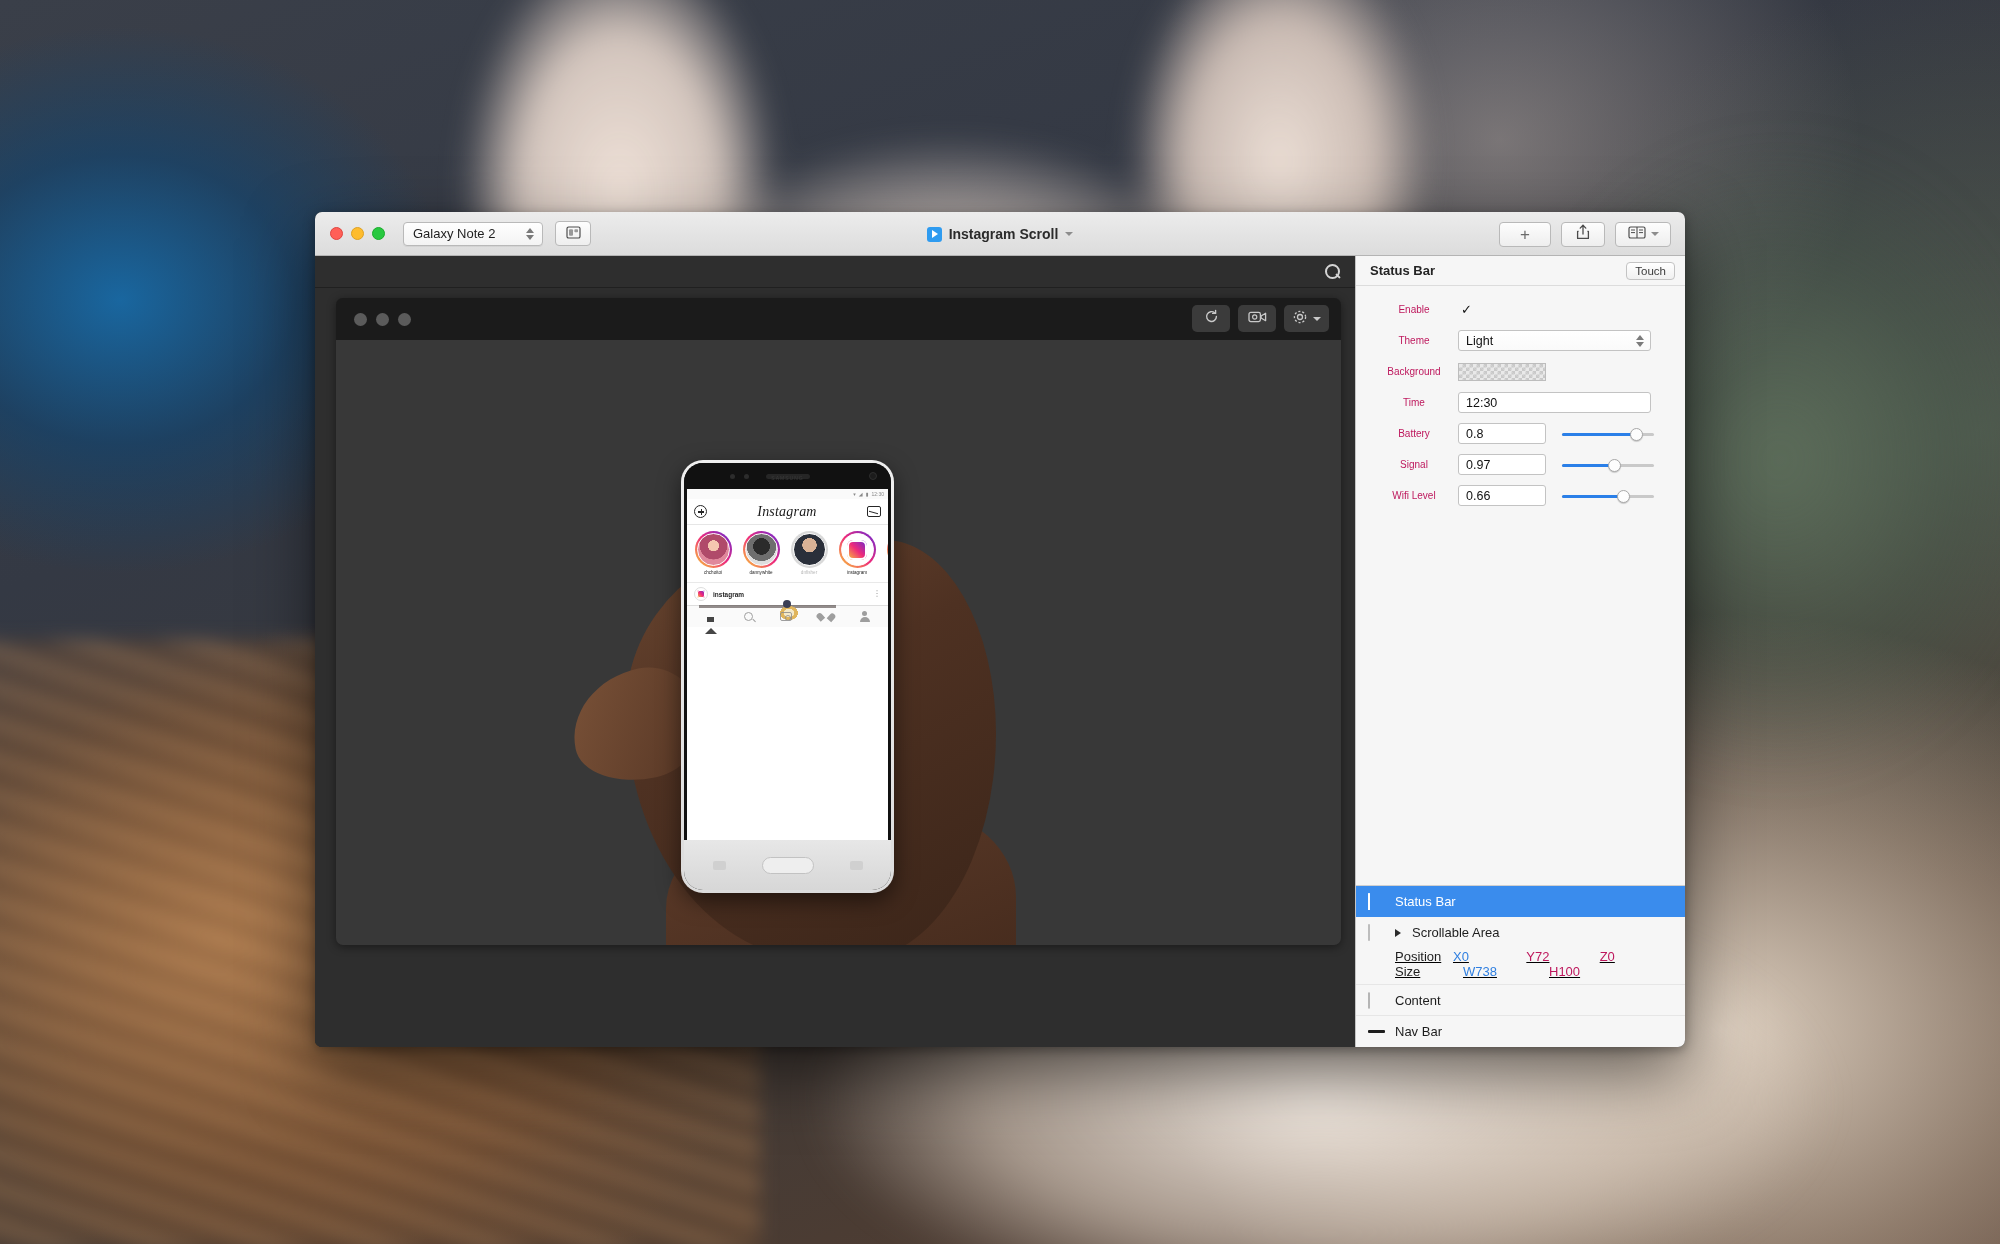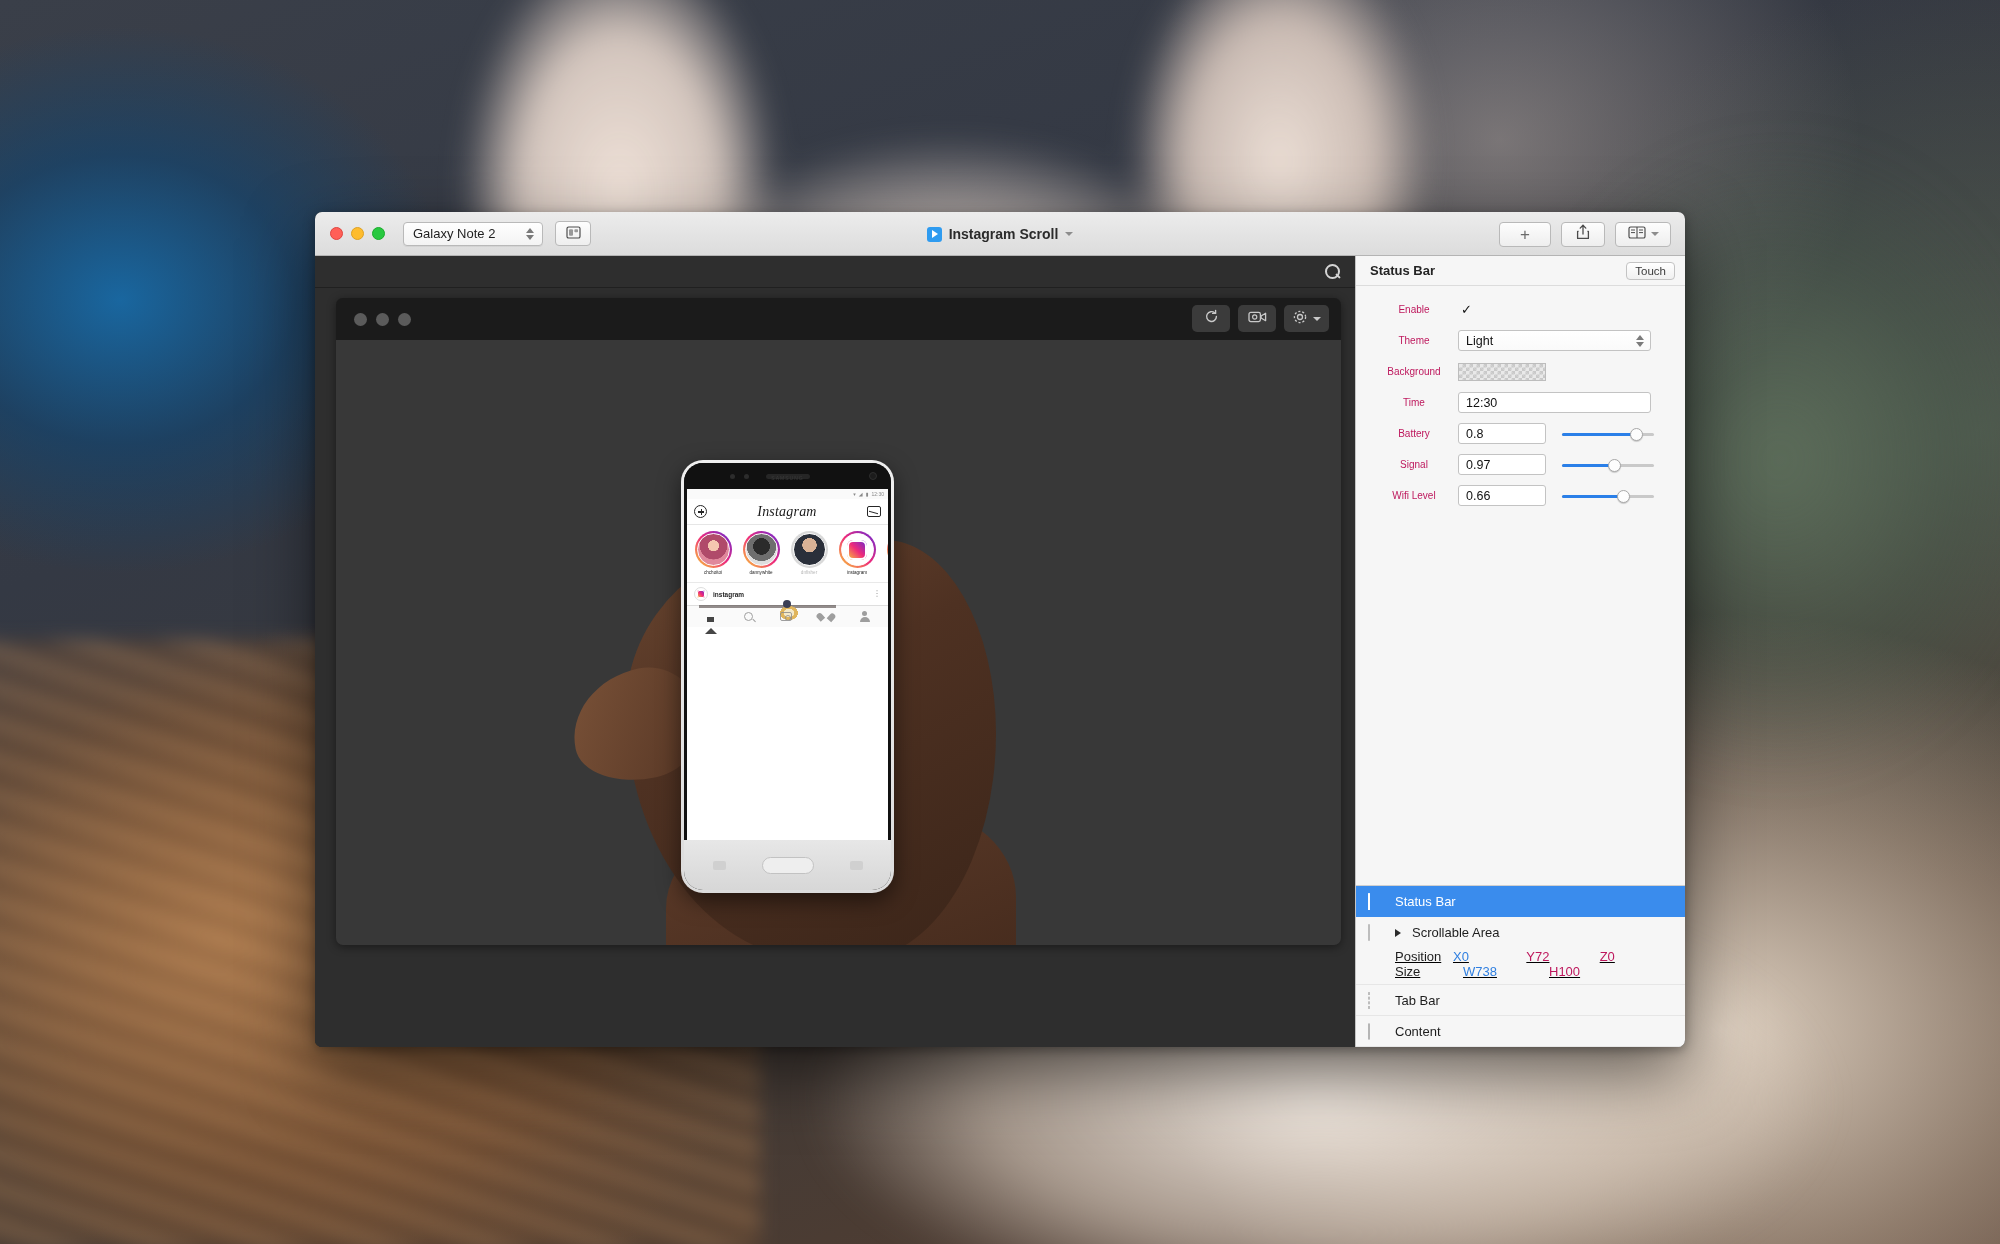--- a/index.html
+++ b/index.html
@@ -630,27 +630,27 @@
             <span class="v grey dcell">Y72</span>
             <span class="v grey dcell">Z0</span>
           </div>
           <div class="l-detail" style="padding-left:39px">
             <span class="k">Size</span>
             <span class="v dcell">W738</span>
             <span class="v grey dcell" style="text-align:left">H100</span>
           </div>
         </div>
 
-        <div class="lrow">
-          <span class="lico"><i class="ico-dashed"></i></span>
-          <span>Tab Bar</span>
-        </div>
 
         <div class="lrow">
           <span class="lico"><i class="ico-img"></i></span>
           <span>Content</span>
         </div>
 
+        <div class="lrow" style="border-bottom:none">
+          <span class="lico ico-bar"></span>
+          <span>Nav Bar</span>
+        </div>
 
       </div>
     </div>
   </div>
 </div>
 
 </body></html>

